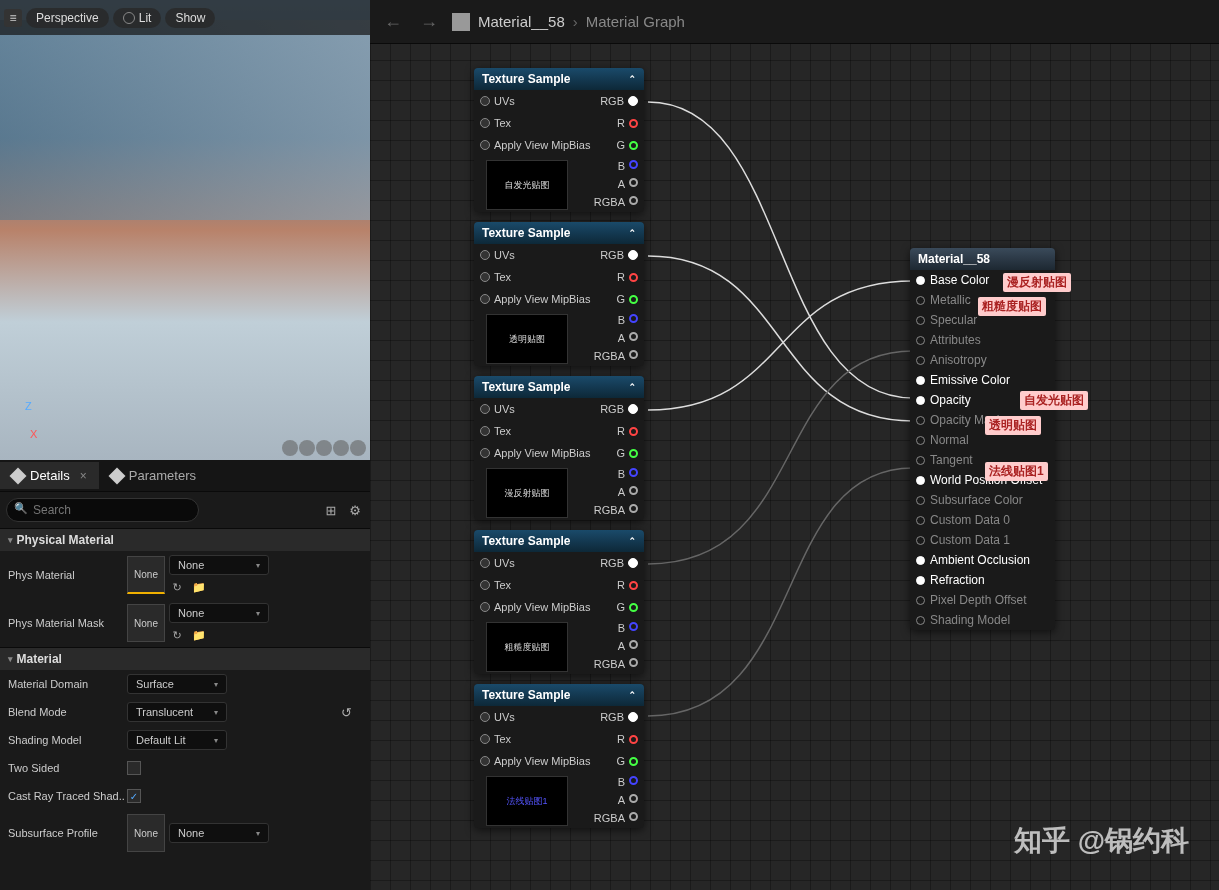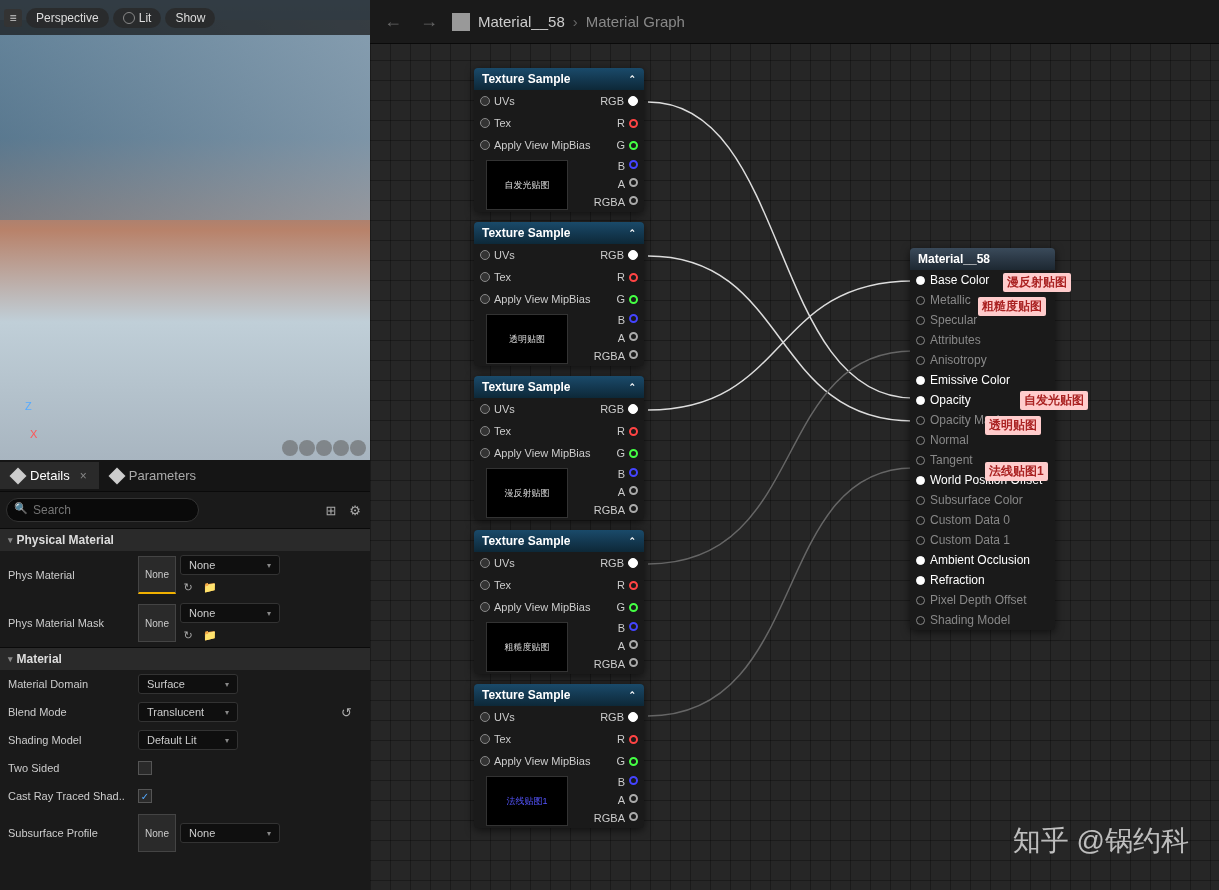--- a/index.html
+++ b/index.html
@@ -22,21 +22,21 @@
 .tab-icon { width: 12px; height: 12px; background: #ccc; transform: rotate(45deg); }
 .details-panel { position: absolute; top: 492px; left: 0; width: 370px; bottom: 0; background: #1a1a1a; overflow: hidden; }
 .search-row { display: flex; align-items: center; padding: 6px; gap: 6px; justify-content: flex-end; }
 .search-input { flex: 1; background: #0a0a0a; border: 1px solid #333; border-radius: 12px; padding: 4px 10px 4px 26px; color: #ccc; font-size: 12px; }
 .search-wrap { position: relative; flex: 1; }
 .search-wrap::before { content: "🔍"; position: absolute; left: 8px; top: 4px; font-size: 11px; color: #888; }
 .tool-icon { width: 18px; height: 18px; color: #aaa; cursor: pointer; display: flex; align-items: center; justify-content: center; font-size: 13px; }
 .section-header { background: #2a2a2a; padding: 4px 8px; font-size: 12px; font-weight: bold; color: #ddd; display: flex; align-items: center; gap: 4px; border-top: 1px solid #0a0a0a; }
 .section-header::before { content: "▾"; font-size: 9px; color: #888; }
 .prop-row { display: flex; align-items: center; padding: 4px 8px; min-height: 28px; }
-.prop-label { width: 130px; font-size: 11px; color: #ccc; }
+.prop-label { width: 119px; font-size: 11px; color: #ccc; }
 .prop-value { flex: 1; display: flex; align-items: center; gap: 4px; }
 .thumb-slot { width: 38px; height: 38px; background: #2a2a2a; border: 1px solid #444; display: flex; align-items: center; justify-content: center; color: #ccc; font-size: 10px; }
 .thumb-slot.hl { border-bottom: 2px solid #f0b000; }
 .dropdown { background: #0f0f0f; border: 1px solid #333; border-radius: 3px; padding: 3px 8px; font-size: 11px; color: #ccc; min-width: 100px; display: flex; justify-content: space-between; align-items: center; cursor: pointer; }
 .dropdown::after { content: "▾"; font-size: 8px; color: #888; }
 .checkbox { width: 14px; height: 14px; background: #2a2a2a; border: 1px solid #555; cursor: pointer; display: flex; align-items: center; justify-content: center; }
 .checkbox.checked::after { content: "✓"; color: #5af; font-size: 10px; }
 .mini-btn { width: 16px; height: 16px; color: #aaa; cursor: pointer; font-size: 11px; display: flex; align-items: center; justify-content: center; }
 .reset-icon { color: #aaa; cursor: pointer; font-size: 13px; margin-left: auto; margin-right: 10px; }
 .graph-area { position: absolute; top: 0; left: 370px; right: 0; bottom: 0; background: #262626; background-image: linear-gradient(rgba(0,0,0,0.3) 1px, transparent 1px), linear-gradient(90deg, rgba(0,0,0,0.3) 1px, transparent 1px); background-size: 20px 20px; }
@@ -62,21 +62,21 @@
 .pin-dot.out-gray { border-color: #aaa; background: transparent; border-width: 2px; width: 9px; height: 9px; }
 .thumb-preview { width: 82px; height: 50px; background: #000; margin: 2px auto 0 6px; display: flex; align-items: center; justify-content: center; color: #ddd; font-size: 9px; border: 1px solid #333; }
 .thumb-preview.blue { color: #55f; }
 .material-node { position: absolute; background: #1a1a1a; border-radius: 4px; width: 145px; box-shadow: 0 2px 8px rgba(0,0,0,0.6); }
 .material-node .node-header { background: linear-gradient(180deg, #3a4a5a, #1d2832); }
 .mat-pin { display: flex; align-items: center; gap: 5px; padding: 3px 6px; font-size: 12px; color: #888; }
 .mat-pin.active { color: #fff; }
 .mat-pin .pin-dot { width: 9px; height: 9px; }
 .mat-pin.active .pin-dot { background: #fff; border-color: #fff; }
 .annotation { position: absolute; background: #fcc; color: #a22; font-size: 12px; padding: 1px 4px; font-weight: bold; border-radius: 2px; pointer-events: none; }
-.watermark { position: absolute; bottom: 30px; right: 30px; color: rgba(255,255,255,0.7); font-size: 28px; font-weight: normal; pointer-events: none; }
+.watermark { position: absolute; bottom: 30px; right: 30px; color: rgba(255,255,255,0.7); font-size: 28px; font-weight: bold; pointer-events: none; }
 svg.wires { position: absolute; top: 44px; left: 0; width: 100%; height: calc(100% - 44px); pointer-events: none; }
 svg.wires path { stroke: #ddd; stroke-width: 1.5; fill: none; }
 svg.wires path.faded { stroke: #666; }
 </style>
 </head>
 <body>
 
 <div class="viewport">
   <div class="building"></div>
   <div class="axis">

